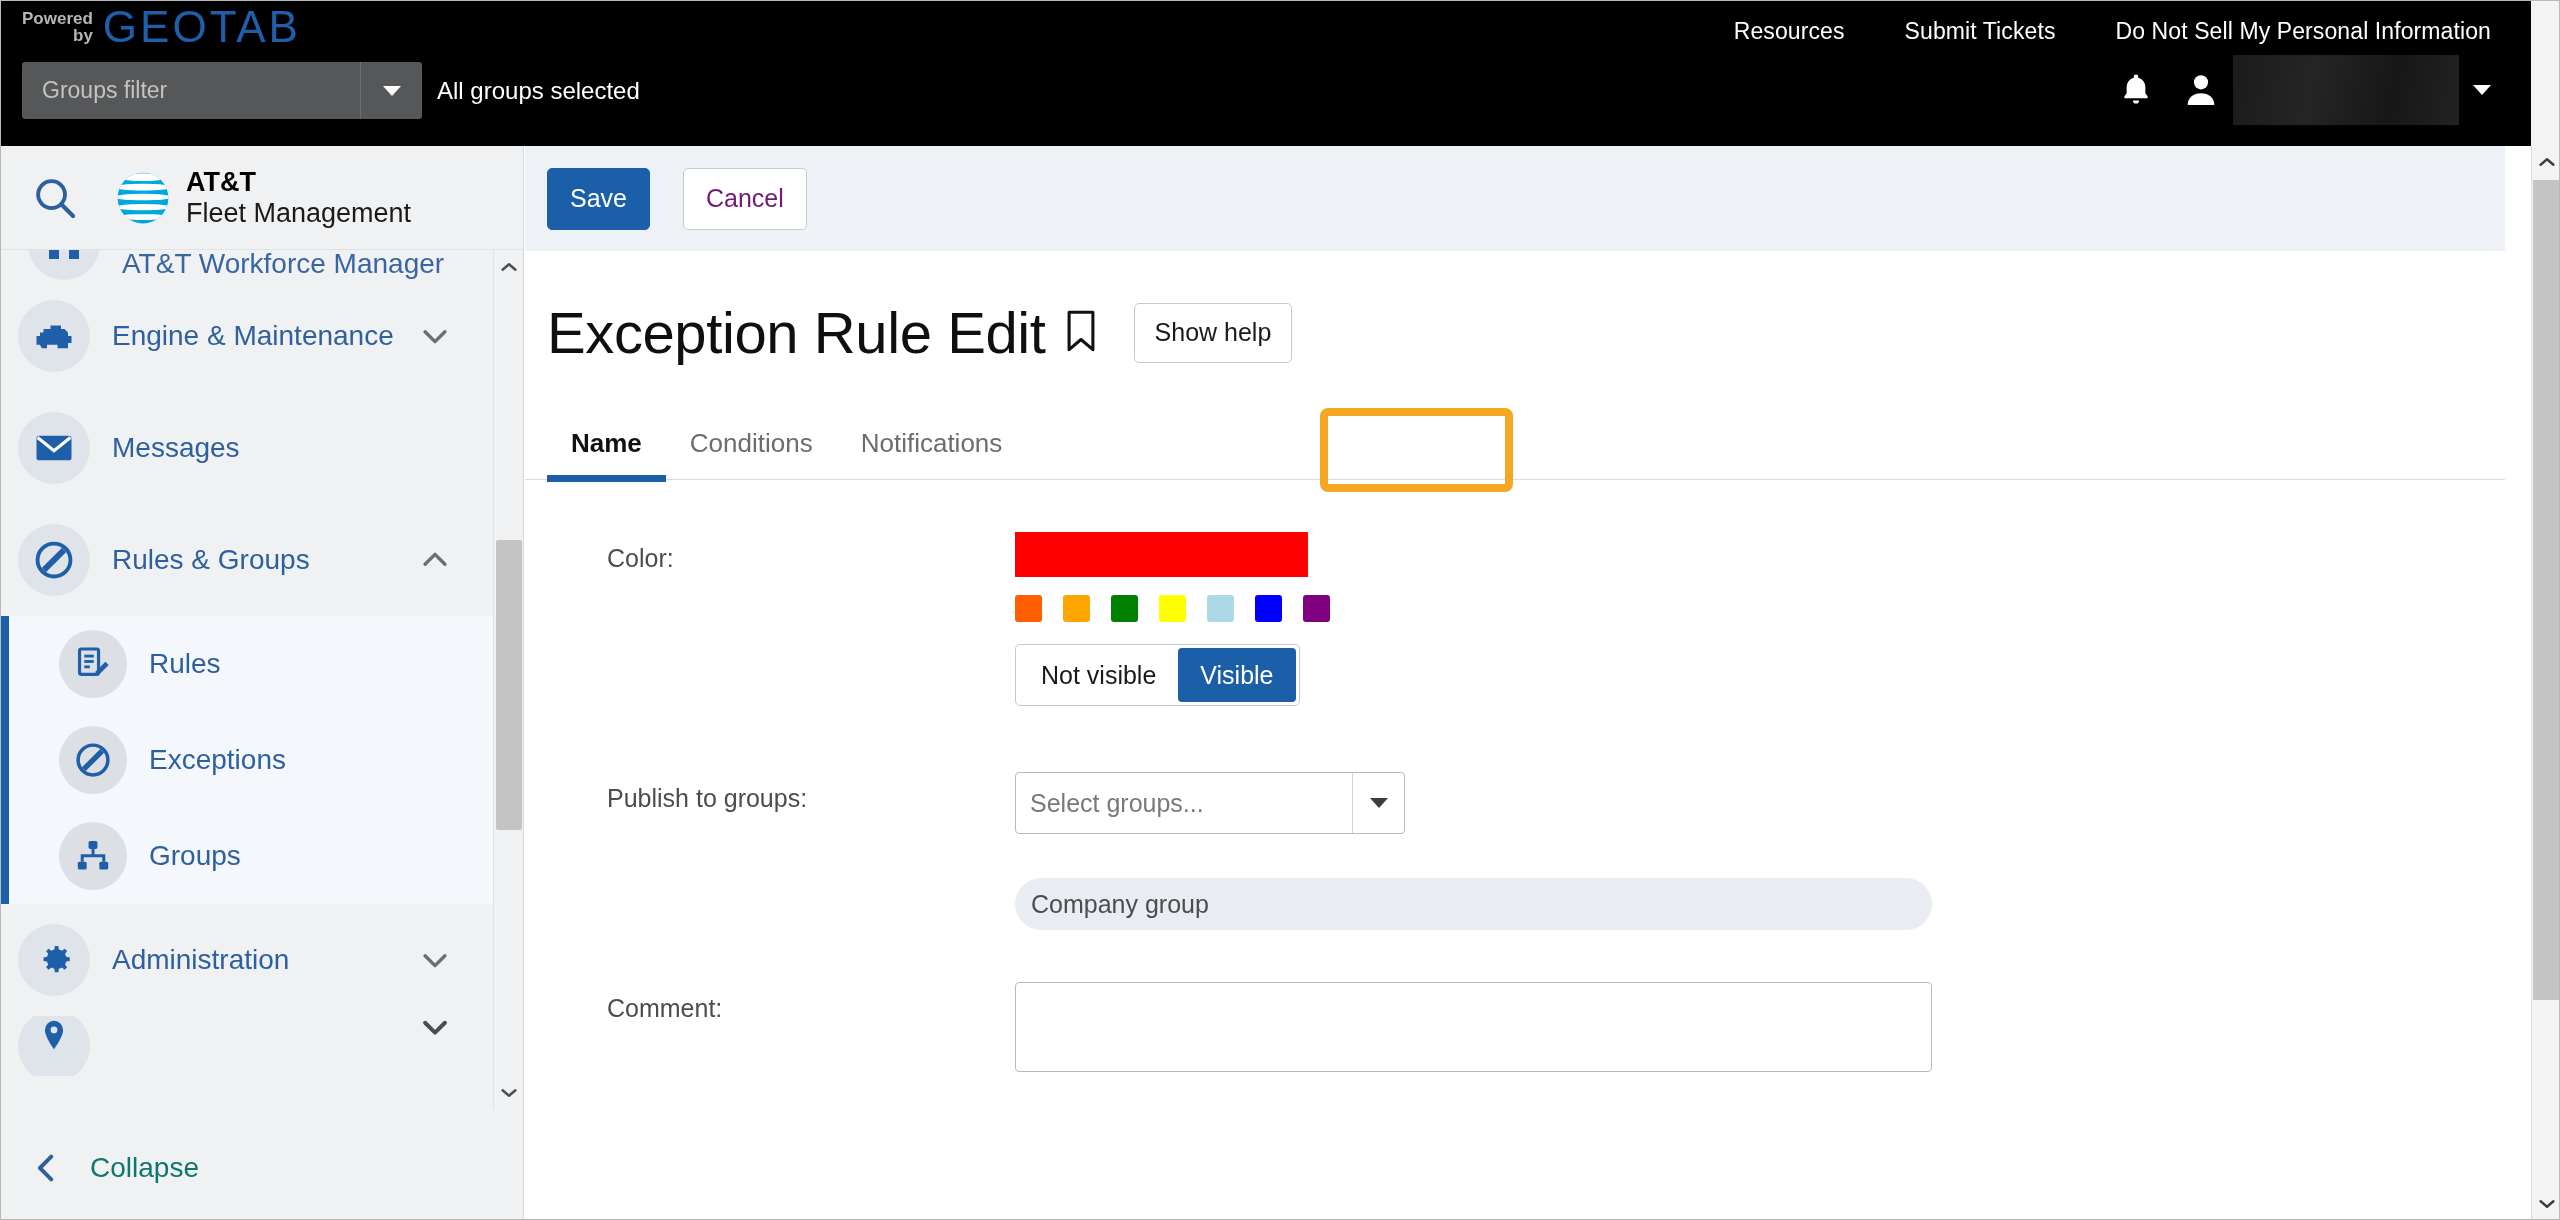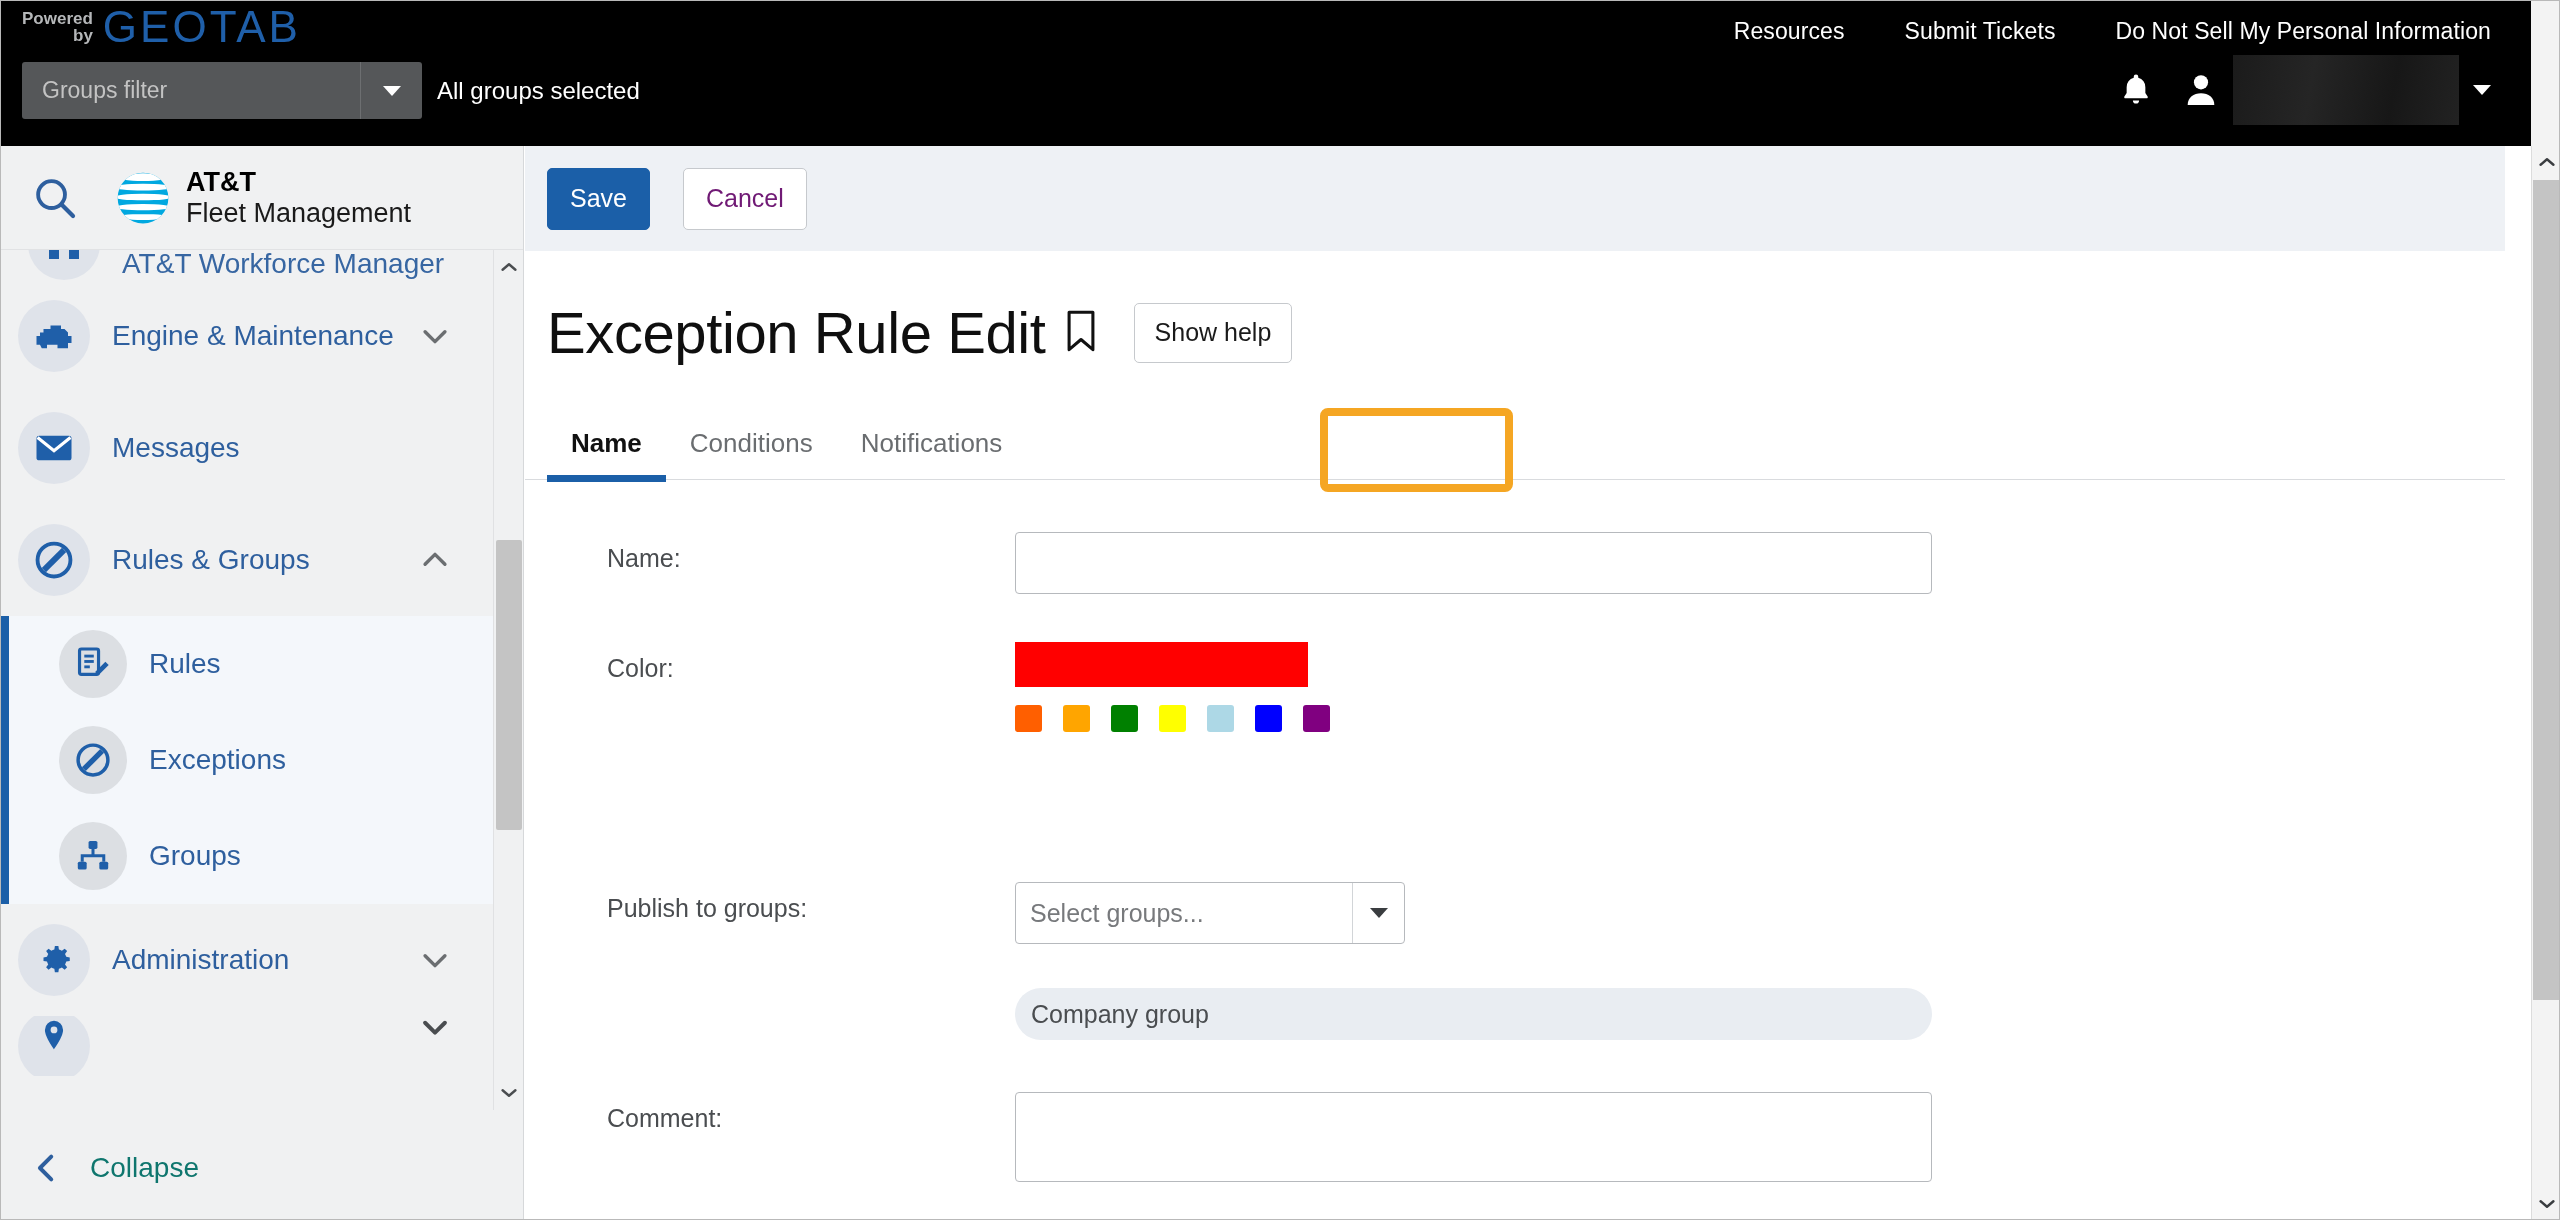--- a/index.html
+++ b/index.html
@@ -639,40 +639,38 @@
 
     <div class="tabs">
       <span class="tab active">Name</span>
       <span class="tab">Conditions</span>
       <span class="tab">Notifications</span>
       <div class="tab-highlight"></div>
     </div>
 
     <div class="form">
 
-      <div class="form-row" style="height:110px;">
-        <div class="form-label">Name:</div>
-        <div class="form-field">
-          <input class="text-input" type="text" placeholder="" style="">
-        </div>
-      </div>
 
       <div class="form-row" style="height:240px;">
         <div class="form-label">Color:</div>
         <div class="form-field">
           <div class="color-preview" id="colorPreview" style="background: rgb(255, 0, 0);"></div>
           <div class="swatches" id="swatchRow">
               <span class="swatch" style="background: rgb(255, 95, 0);"></span>
               <span class="swatch" style="background: rgb(255, 165, 0);"></span>
               <span class="swatch" style="background: rgb(0, 128, 0);"></span>
               <span class="swatch" style="background: rgb(255, 255, 0);"></span>
               <span class="swatch" style="background: rgb(173, 216, 230);"></span>
               <span class="swatch" style="background: rgb(0, 0, 255);"></span>
               <span class="swatch" style="background: rgb(128, 0, 128);"></span>
             </div>
+          <div class="toggle-group">
+            <span class="toggle-btn">Not visible</span>
+            <span class="toggle-btn selected">Visible</span>
+          </div>
         </div>
       </div>
 
       <div class="form-row" style="height:106px;">
         <div class="form-label">Publish to groups:</div>
         <div class="form-field">
           <div class="select-wrap">
             <input class="select-input" type="text" placeholder="Select groups..." style="">
             <span class="select-arrow">
               <span class="caret-down-dark"></span>

